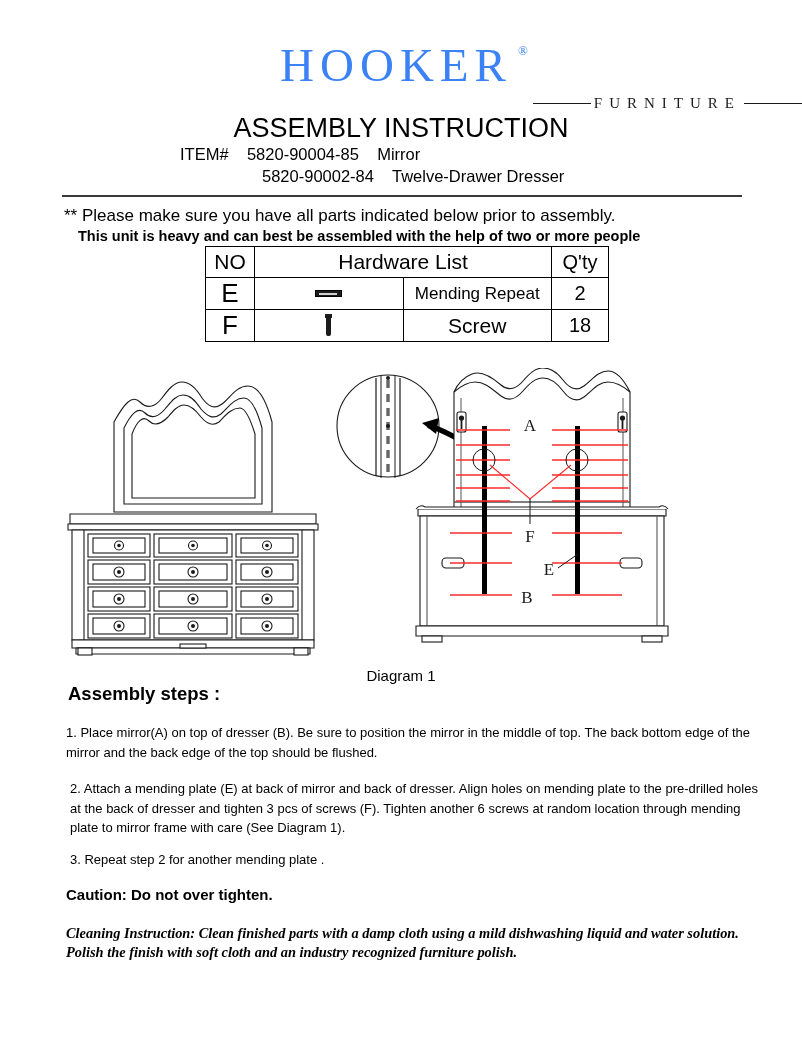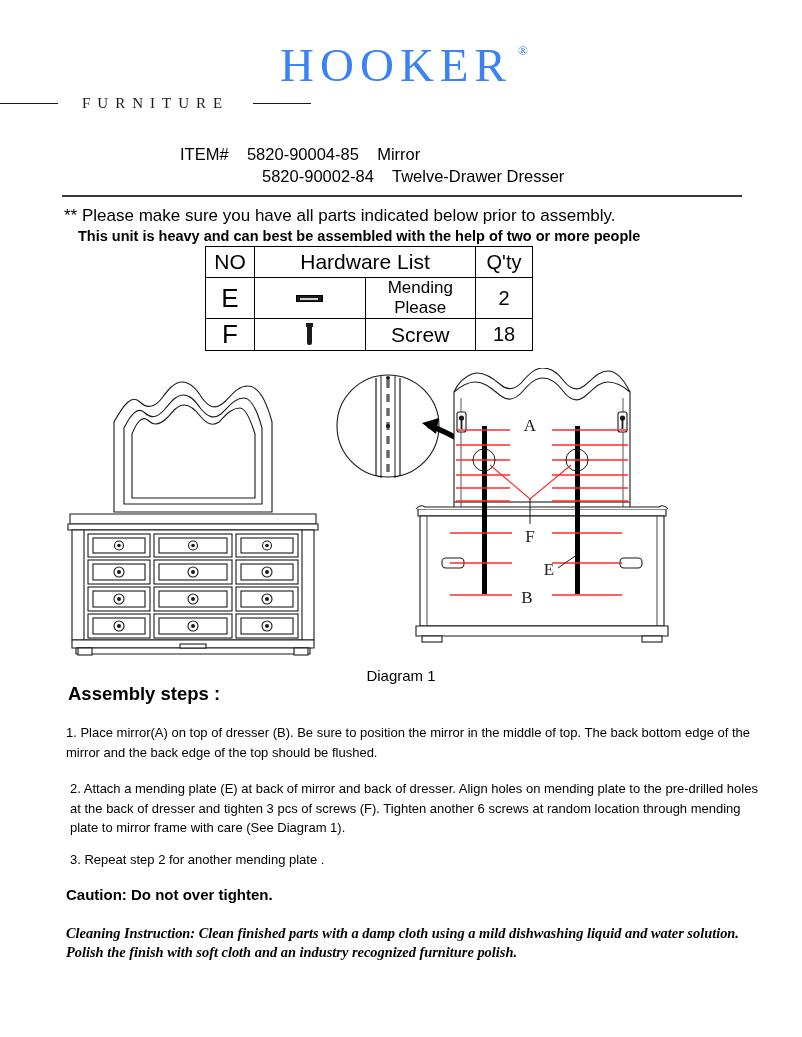--- a/index.html
+++ b/index.html
@@ -46,22 +46,22 @@
     vertical-align: super;
     position: absolute;
     top: 2px;
     right: -6px;
     letter-spacing: 0;
   }
   .logo-sub {
     margin-top: 6px;
     display: flex;
     align-items: center;
-    justify-content: flex-start;
-    gap: 24px;
+    justify-content: flex-end;
+    gap: 3px;
   }
   .logo-sub .rule {
     width: 58px;
     height: 1px;
     background: #1a1a1a;
   }
   .logo-sub .txt {
     font-family: "Liberation Serif", serif;
     font-size: 15px;
     letter-spacing: 7px;
@@ -115,21 +115,21 @@
     top: 228px;
     font-size: 14.5px;
     font-weight: bold;
   }
 
   
   .hw-table {
     position: absolute;
     left: 205px;
     top: 246px;
-    width: 328px;
+    width: 404px;
     border-collapse: collapse;
     table-layout: fixed;
     border-radius: 31px;
   }
   .hw-table td, .hw-table th {
     border: 1.6px solid #000;
     padding: 0;
     text-align: center;
     vertical-align: middle;
     font-weight: normal;
@@ -253,41 +253,42 @@
     <div class="logo-word">
       <span>HOOKER</span><span class="logo-reg">®</span>
     </div>
     <div class="logo-sub">
       <span class="rule"></span>
       <span class="txt">FURNITURE</span>
       <span class="rule"></span>
     </div>
   </div>
 
+  <div class="doc-title">ASSEMBLY INSTRUCTION</div>
   <div class="item-line-1">ITEM#    5820-90004-85    Mirror</div>
   <div class="item-line-2">5820-90002-84    Twelve-Drawer Dresser</div>
 
   <div class="hrule"></div>
 
   <div class="notice-1">** Please make sure you have all parts indicated below prior to assembly.</div>
   <div class="notice-2">This unit is heavy and can best be assembled with the help of two or more people</div>
 
   <table class="hw-table">
     <tbody>
         <tr class="r-head">
       <td class="col-no th-no">NO</td>
       <td class="th-name" colspan="2">Hardware List</td>
       <td class="col-qty th-qty">Q'ty</td>
     </tr>
     <tr class="r-body">
       <td class="col-no cell-no">E</td>
       <td class="col-icon">
         <div class="ico-plate"></div>
       </td>
-      <td class="col-name cell-name-e">Mending Please</td>
+      <td class="col-name cell-name-e">Mending Repeat</td>
       <td class="col-qty cell-qty">2</td>
     </tr>
     <tr class="r-body">
       <td class="col-no cell-no">F</td>
       <td class="col-icon">
         <div class="ico-screw"></div>
       </td>
       <td class="col-name cell-name-f">Screw</td>
       <td class="col-qty cell-qty">18</td>
     </tr>

